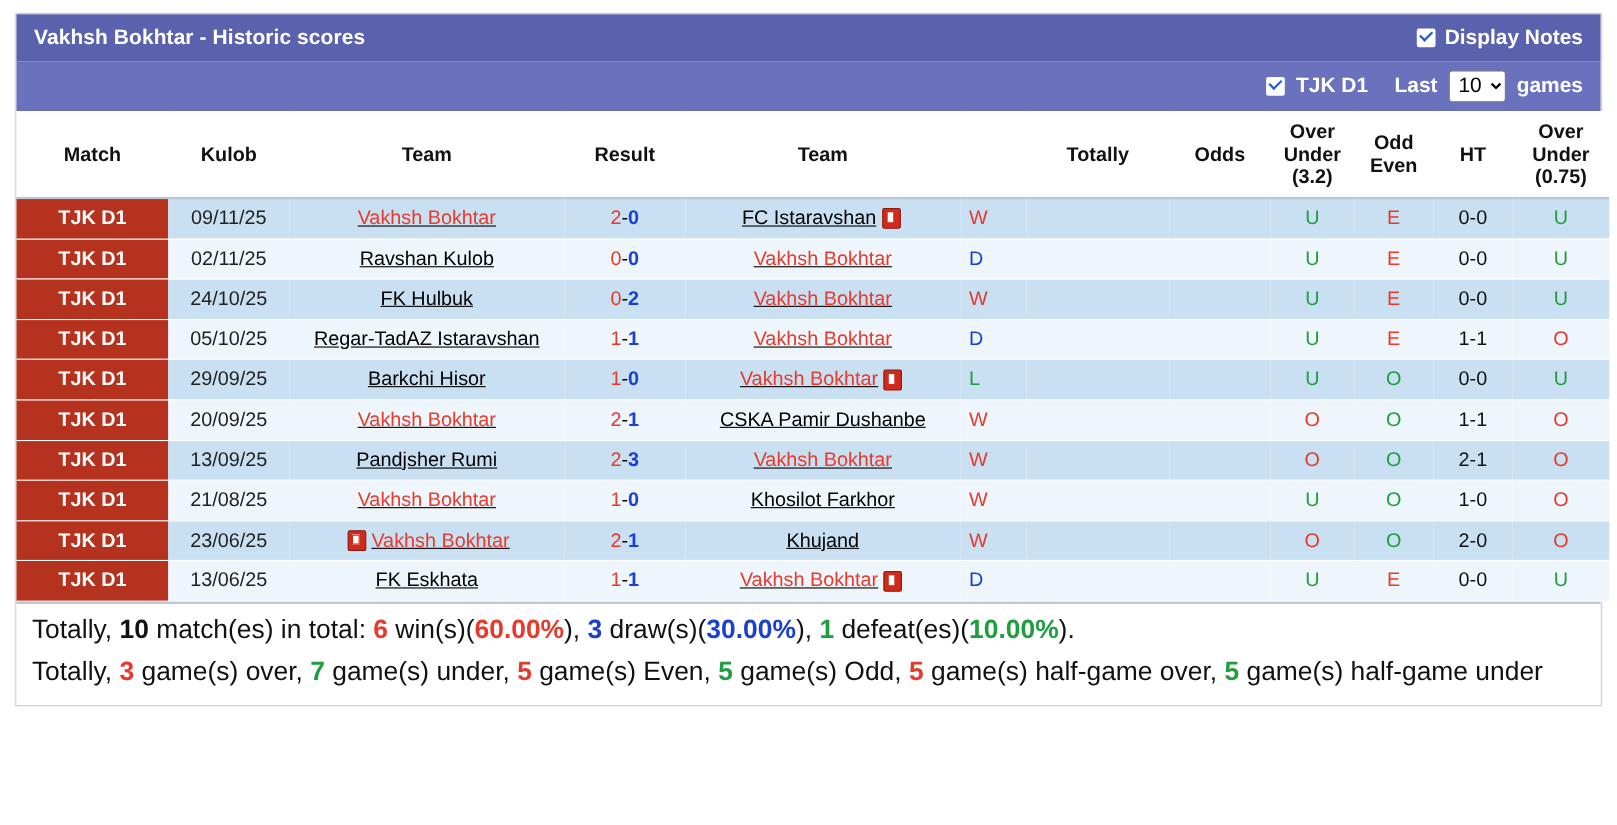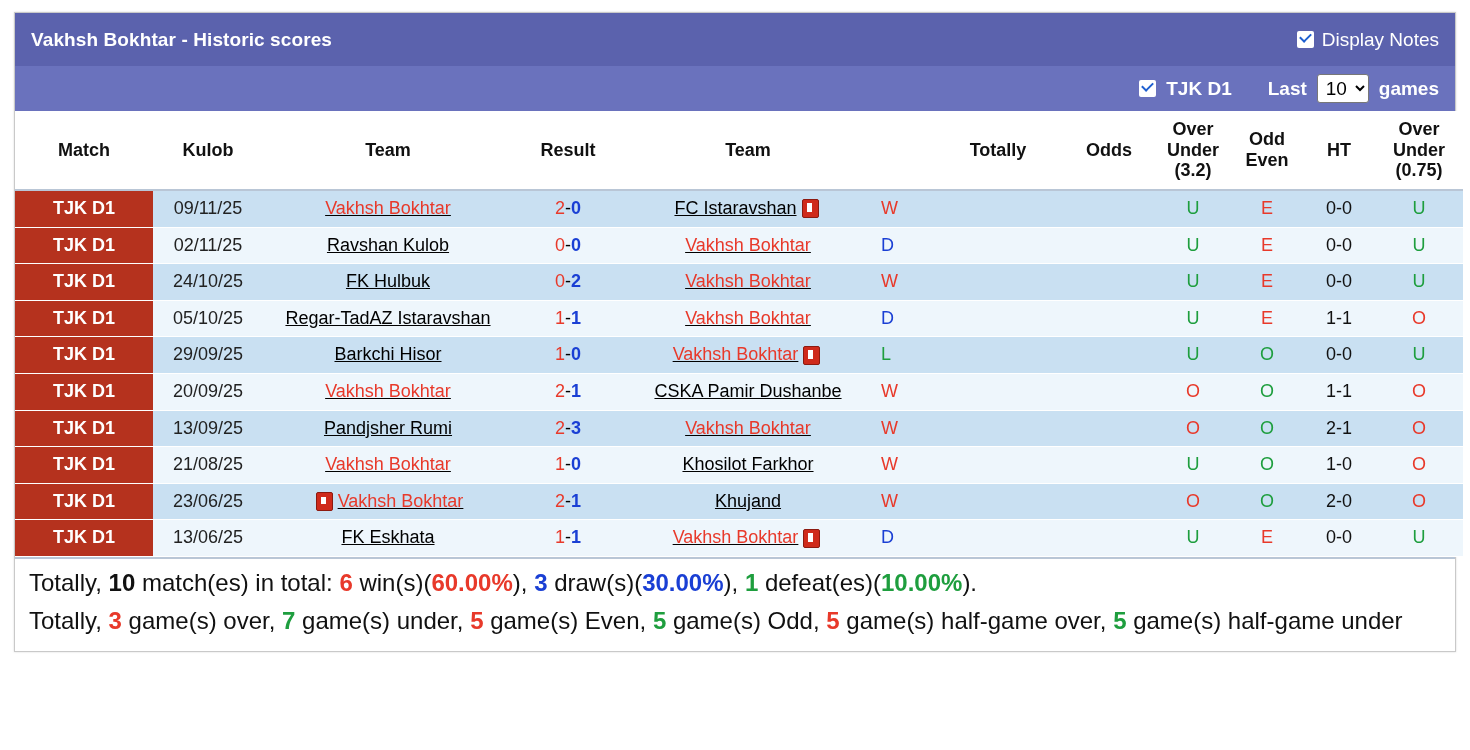--- a/index.html
+++ b/index.html
@@ -21,38 +21,38 @@
     width: 1442px;
     border: 1px solid #c9c9c9;
     box-sizing: border-box;
     background: #fff;
     box-shadow: 0 0 2px rgba(0,0,0,0.15);
   }
   
   .hdr-main {
     background: #5b62ad;
     color: #ffffff;
-    height: 53px;
+    height: 43px;
     display: flex;
     align-items: center;
     justify-content: space-between;
     padding: 0 16px;
     box-sizing: border-box;
   }
   .hdr-title {
     font-size: 19px;
     font-weight: bold;
     letter-spacing: .1px;
   }
   .hdr-right {
     display: flex;
     align-items: center;
     gap: 8px;
     font-size: 19px;
-    font-weight: normal;
+    font-weight: bold;
   }
   .hdr-sub {
     background: #6a72bd;
     color: #ffffff;
     height: 45px;
     display: flex;
     align-items: center;
     justify-content: flex-end;
     padding: 0 16px;
     box-sizing: border-box;
@@ -200,21 +200,21 @@
     <div class="hdr-title">Vakhsh Bokhtar - Historic scores</div>
     <div class="hdr-right">
       <span class="chk"></span>
       <span>Display Notes</span>
     </div>
   </div>
 
   <div class="hdr-sub">
     <span class="chk"></span>
     <span>TJK D1</span>
-    <span style="margin-left:26px;">Last</span>
+    <span style="margin-left:14px;">Last</span>
     <select class="games-select">
       <option>10</option>
     </select>
     <span>games</span>
   </div>
 
   <table class="scores">
     <colgroup>
       <col style="width:138px">
       <col style="width:110px">

